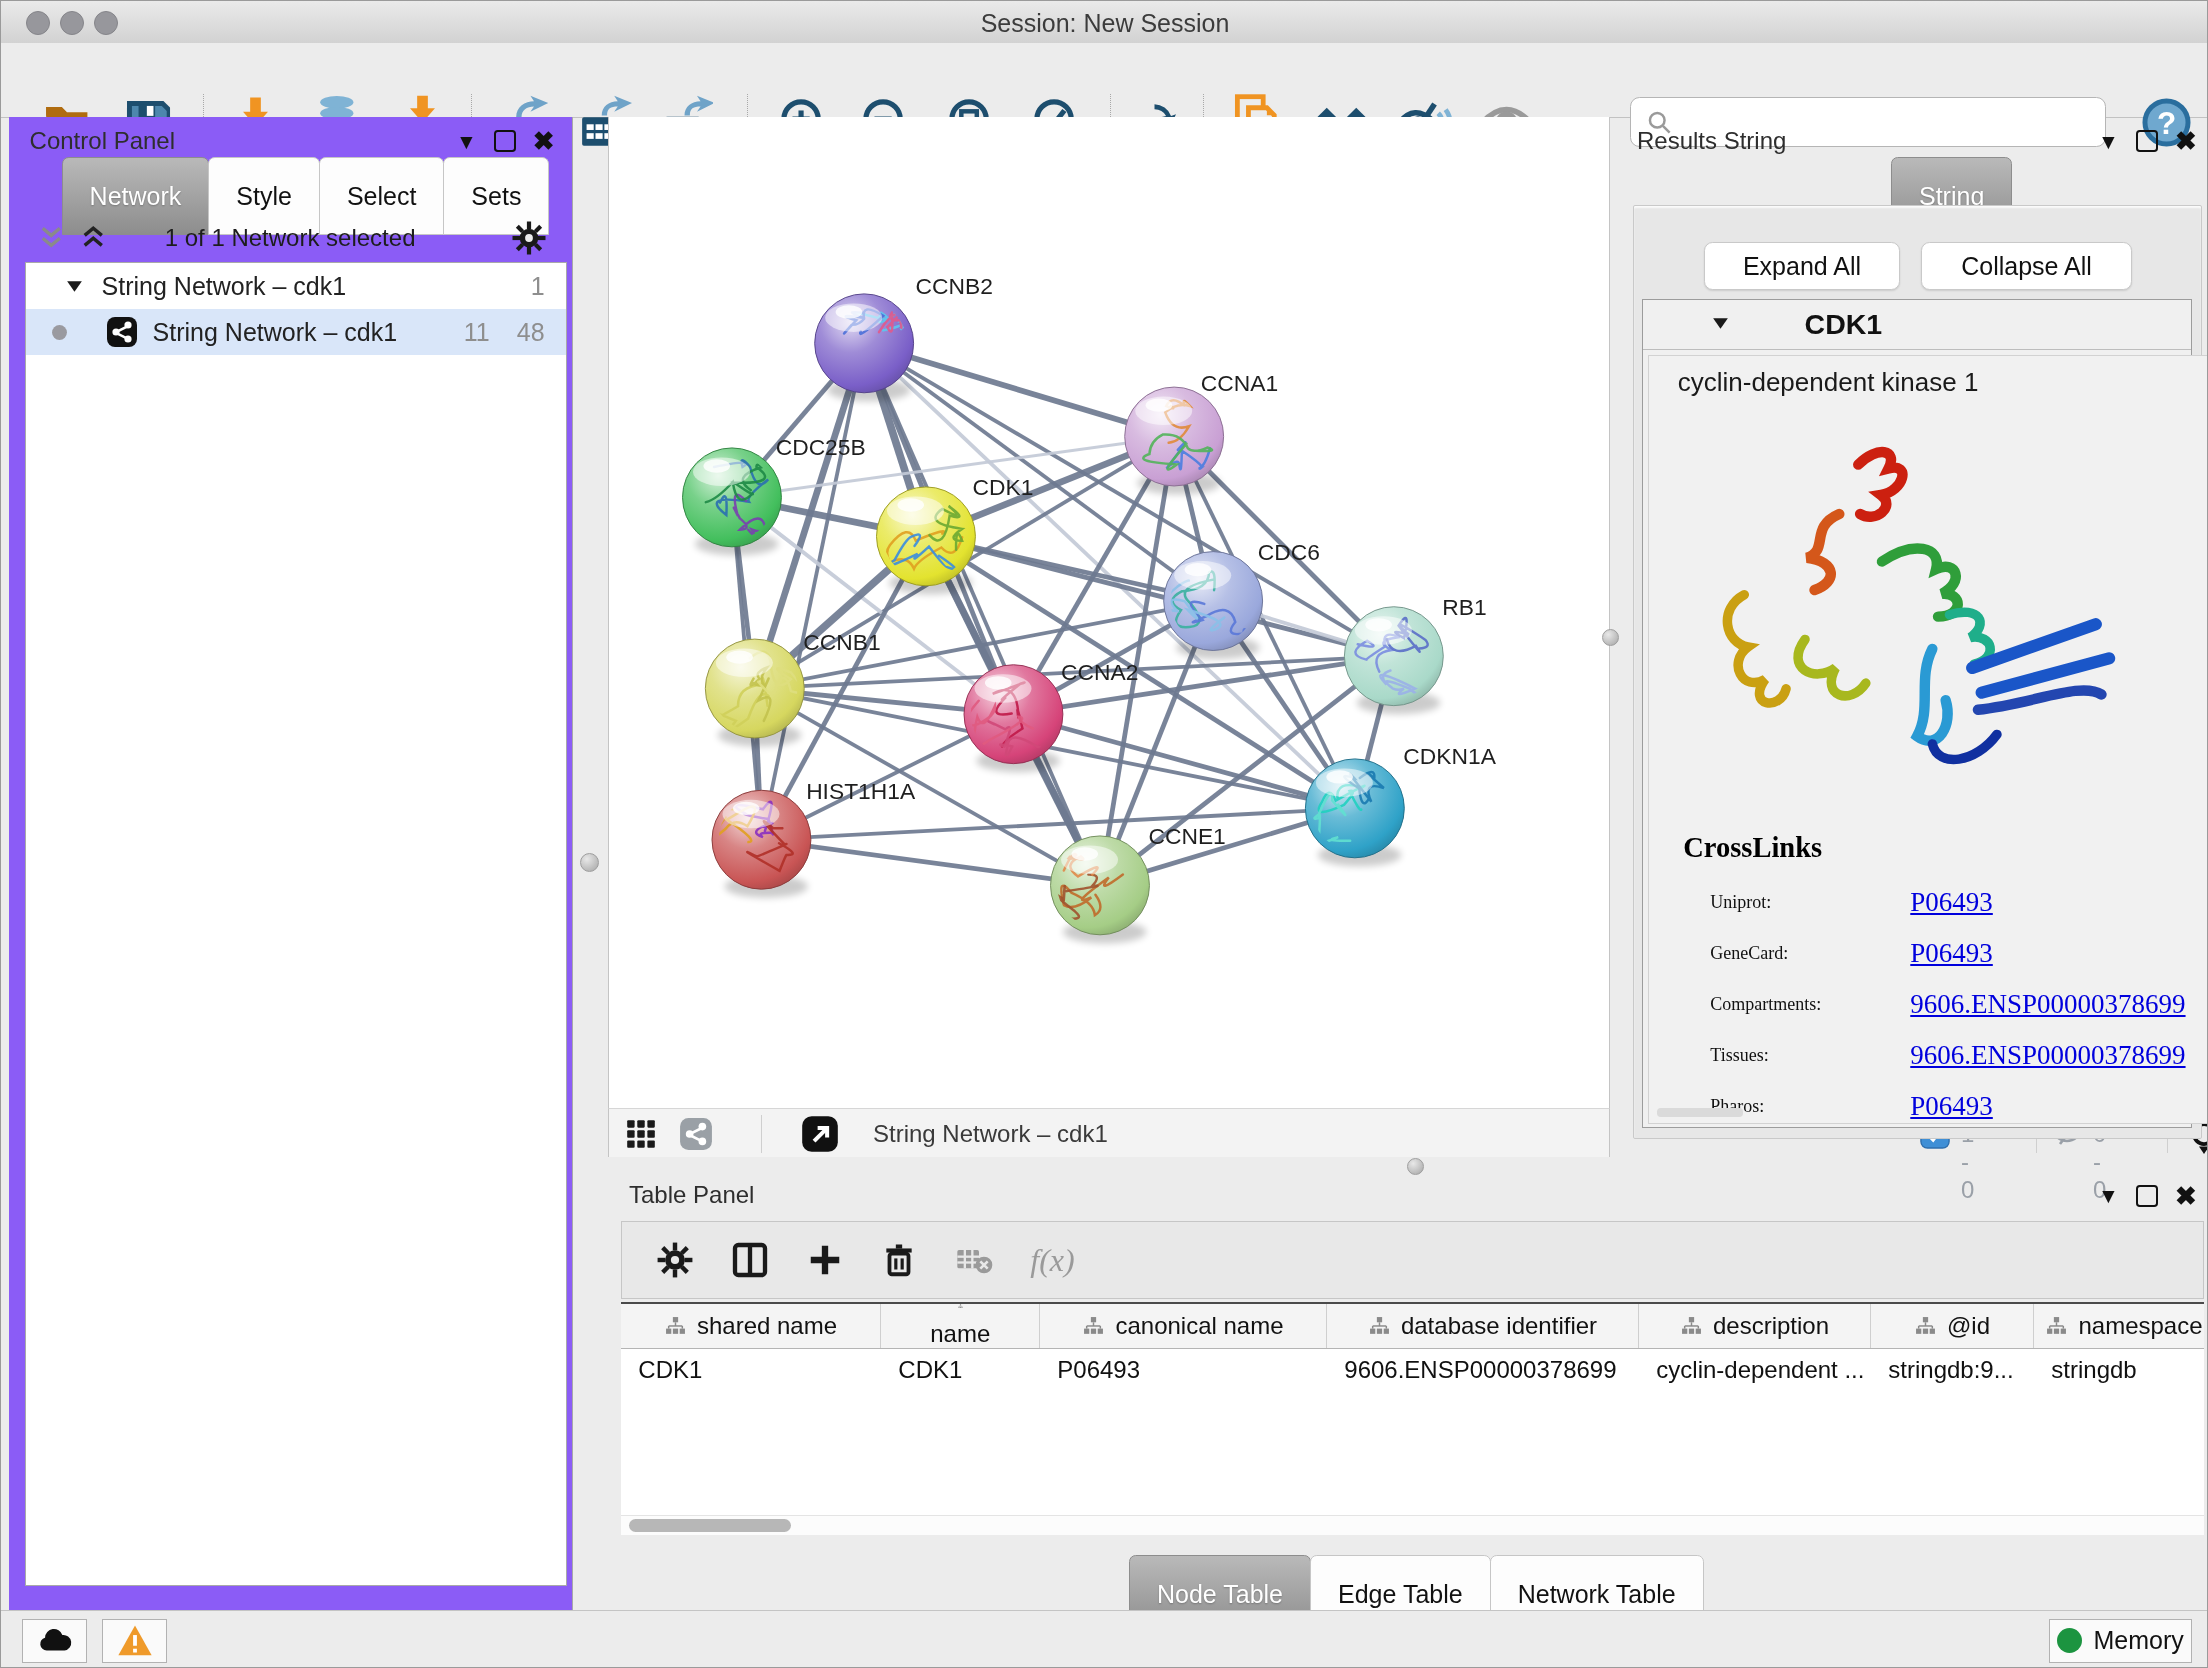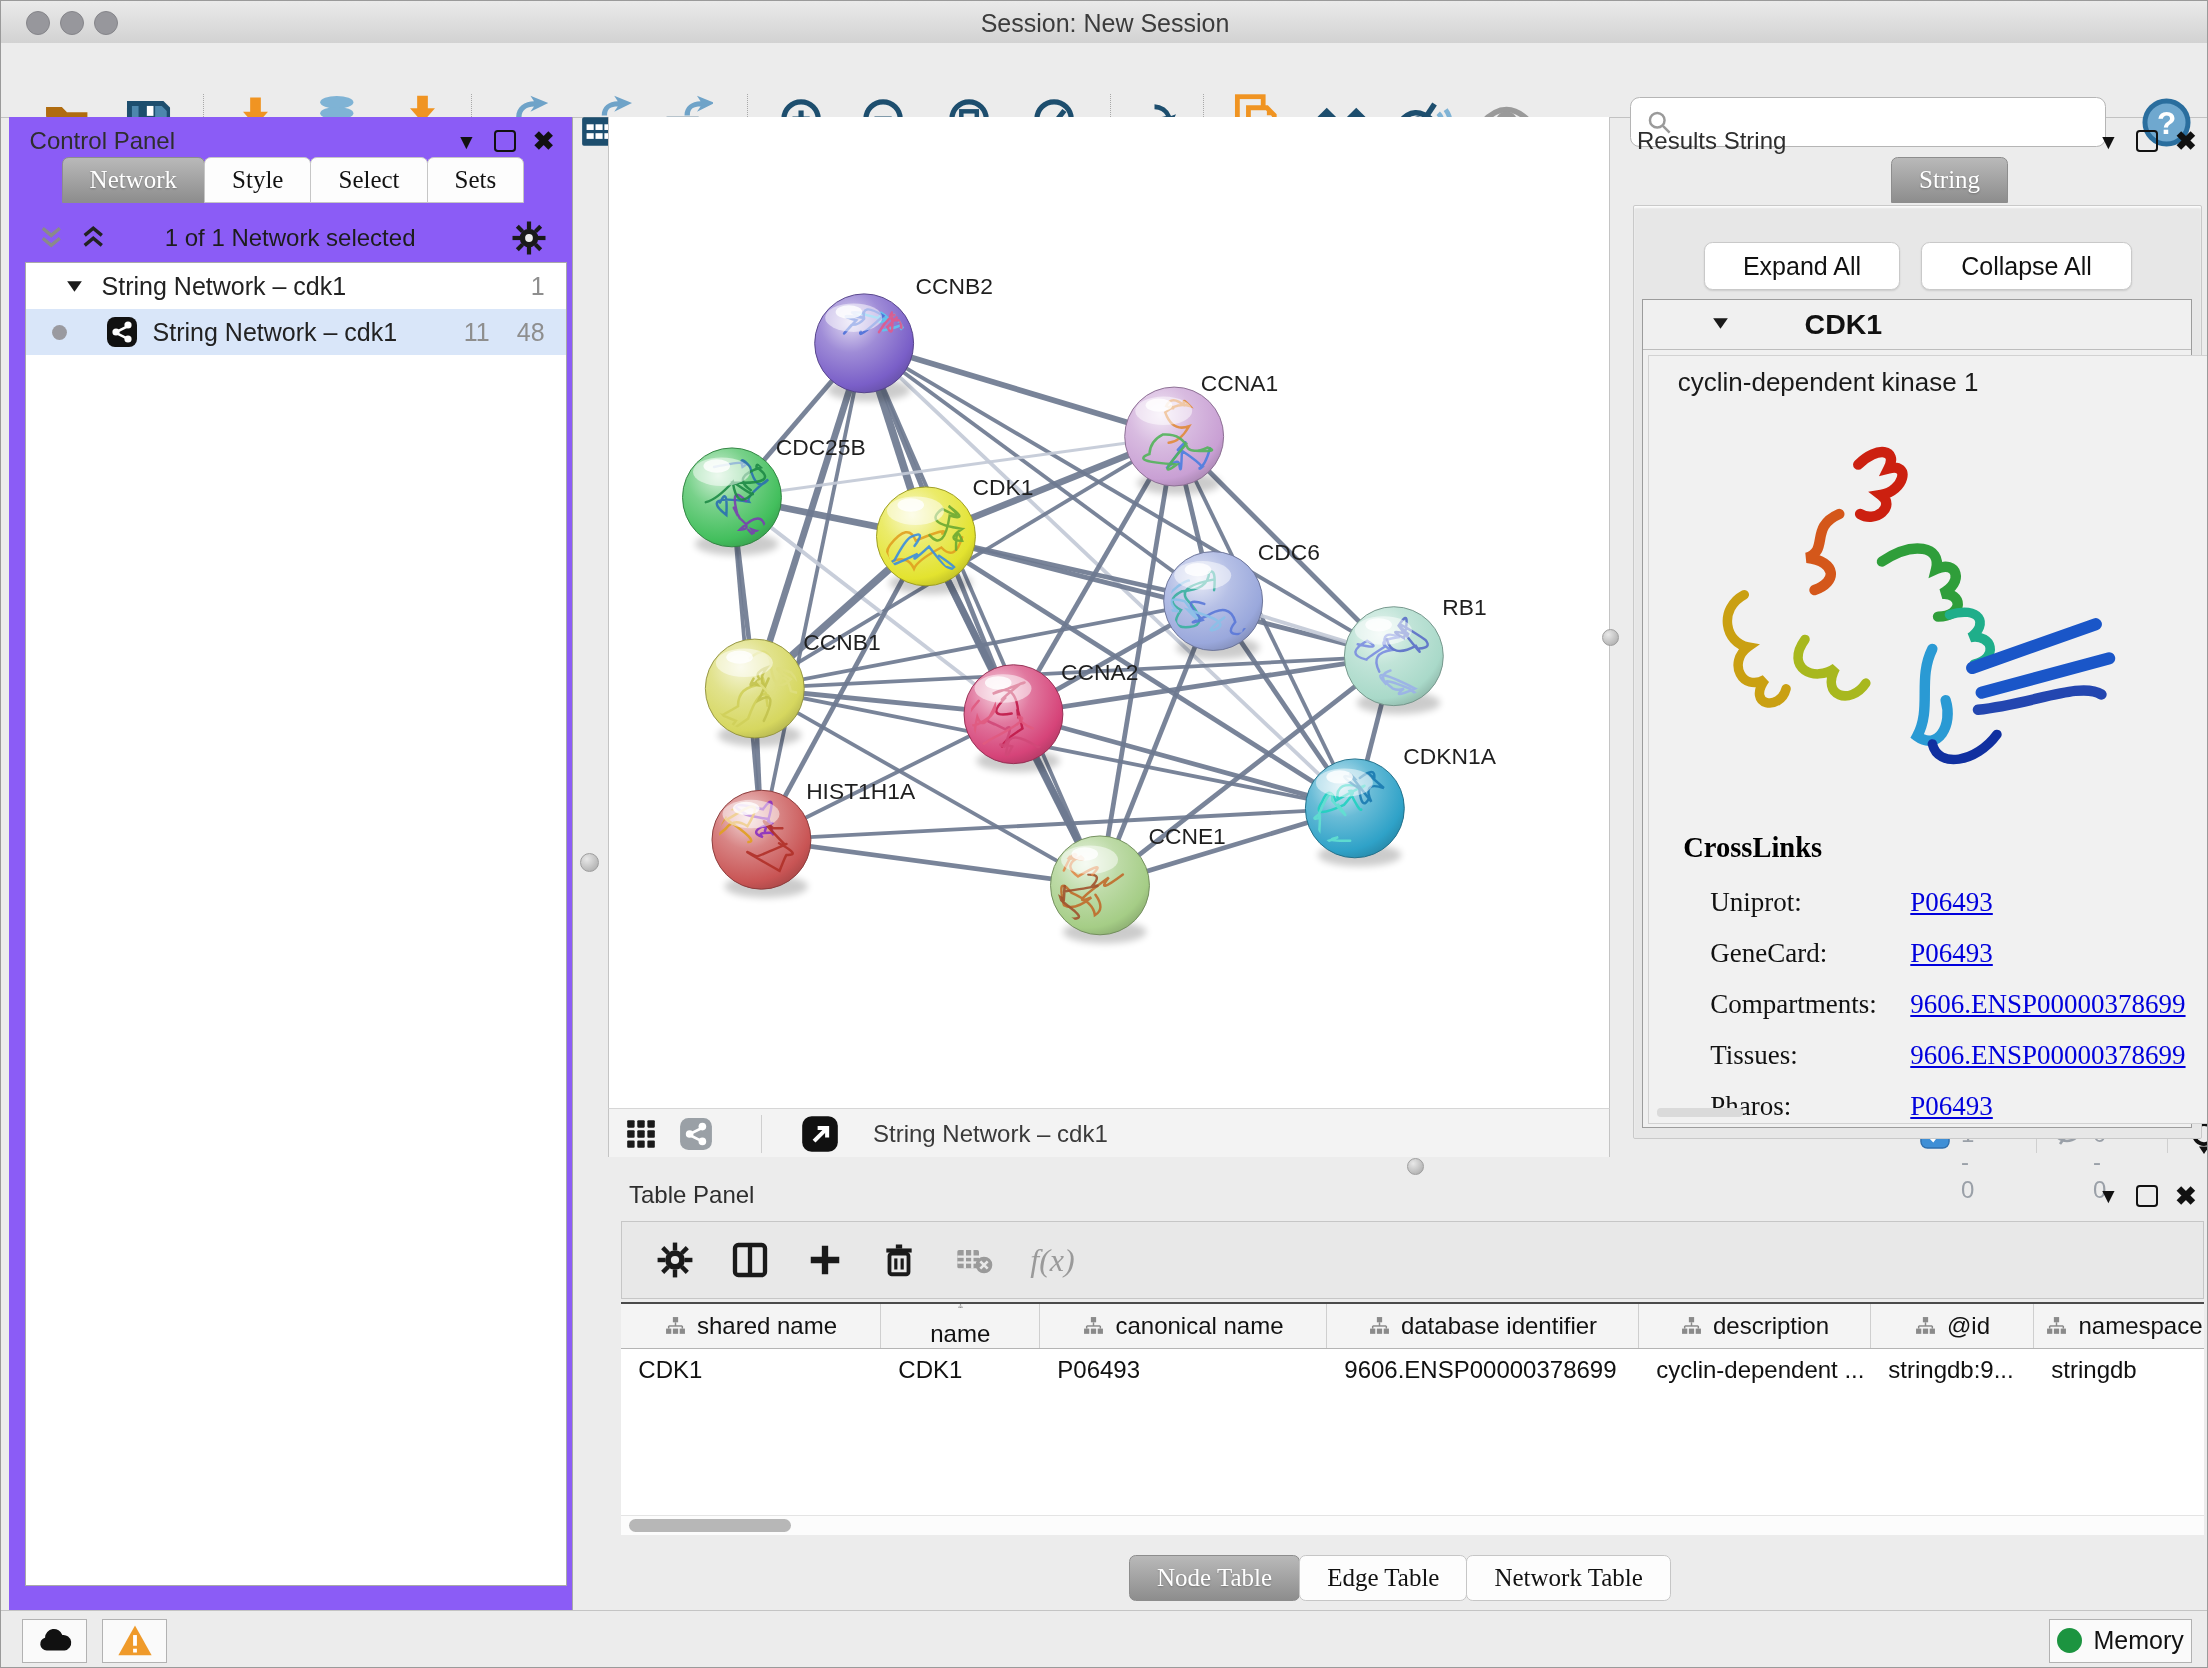--- a/index.html
+++ b/index.html
@@ -19,22 +19,22 @@
   #search-box{position:absolute;left:1629px;top:54px;width:474px;height:48px;background:#fff;
     border:1px solid #b5b5b5;border-radius:9.5px;display:flex;align-items:center;}
   #search-box input{border:none;outline:none;font-size:23px;flex:1;background:transparent;
     font-family:"Liberation Sans",sans-serif;}
   
   .panel-title{font-size:24px;color:#2e2e2e;}
   .winbtn-caret{font-size:21px;color:#111;line-height:1;}
   .winbtn-float{width:18px;height:18px;border:2.9px solid #111;border-radius:3.8px;}
   .winbtn-close{font-size:26px;font-weight:bold;color:#111;line-height:1;}
   .hbtns{display:flex;align-items:center;gap:17px;}
-  .tab{height:44px;line-height:44px;padding:0 27px;font-size:25px;background:#fdfdfd;color:#111;
-    border:1px solid #c6c6c6;border-radius:6.7px 6.7px 0 0;margin-right:-1px;display:inline-block;font-family:Liberation Serif, serif;}
+  .tab{height:44px;line-height:44px;padding:16px 27px;font-size:25px;background:#fdfdfd;color:#111;
+    border:1px solid #c6c6c6;border-radius:6.7px 6.7px 0 0;margin-right:-1px;display:inline-block;}
   .tab.sel{background:linear-gradient(#b9b9b9,#8d8d8d);color:#fff;border-color:#8d8d8d;
     text-shadow:0 1px 1.9px rgba(0,0,0,.25);}
   
   #control-panel{position:absolute;left:7.6px;top:116px;width:563px;height:1493px;background:#8b5cf6;
     border-right:1px solid #a8a8a8;}
   #cp-header{position:absolute;left:21px;top:9.5px;}
   #cp-btns{position:absolute;right:17px;top:11.4px;}
   #cp-tabs{position:absolute;left:53px;top:40px;}
   #cp-subhead{position:absolute;left:0;top:99px;width:100%;height:42px;}
   #cp-subhead .label{position:absolute;left:0;right:0;text-align:center;top:7.6px;font-size:24px;color:#1d1d1d;}
@@ -70,21 +70,21 @@
   #cdk1-row{position:relative;height:49px;border-bottom:1px solid #bdbdbd;}
   #cdk1-row .caret{position:absolute;left:67px;top:13.3px;}
   #cdk1-row .pname{position:absolute;left:162px;top:7.6px;font-size:28.5px;font-weight:bold;color:#111;}
   #desc-box{position:absolute;left:5.7px;top:55px;width:535px;height:767px;background:#f1f1f1;
     border:1px solid #d2d2d2;padding-left:24px;}
   #protein-desc{position:absolute;left:28.5px;top:11.4px;font-size:26px;color:#1a1a1a;}
   #protein-img{position:absolute;left:38px;top:63px;}
   #crosslinks{position:absolute;left:34px;top:476px;font-family:"Liberation Serif",serif;}
   #crosslinks h3{margin:0 0 13.3px 0;font-size:28.5px;color:#000;}
   .cl-row{display:flex;height:51px;align-items:center;}
-  .cl-label{width:200px;font-size:27px;color:#111;padding-left:27px;}
+  .cl-label{width:200px;font-size:18px;color:#111;padding-left:27px;}
   .cl-link{font-size:27px;color:#0000dd;text-decoration:underline;}
   #rp-hscroll{position:absolute;left:7.6px;bottom:5.7px;width:86px;height:9.5px;background:#dadada;border-radius:3.8px;}
   
   #table-panel{position:absolute;left:607px;top:1172px;width:1602px;height:438px;}
   #tp-header{position:absolute;left:21px;top:7.6px;}
   #tp-btns{position:absolute;right:13.3px;top:9.5px;}
   #tp-toolbar{position:absolute;left:13.3px;top:48px;width:1583px;height:78px;background:#e8e8e8;
     border:1px solid #c6c6c6;display:flex;align-items:center;gap:36px;padding-left:34px;box-sizing:border-box;}
   .fx{font-family:"Liberation Serif",serif;font-style:italic;font-size:32px;color:#9a9a9a;}
   #tp-table{position:absolute;left:13.3px;top:129px;width:1583px;height:213px;background:#fff;

